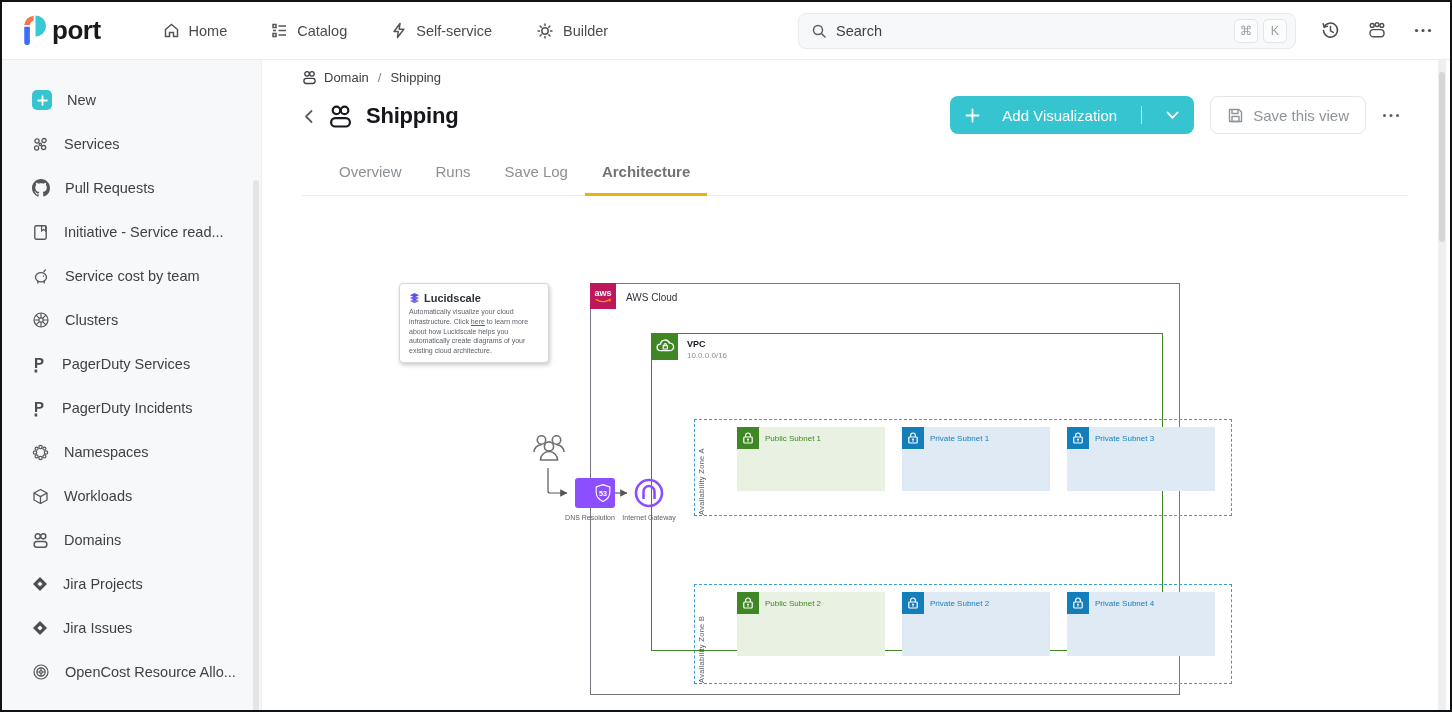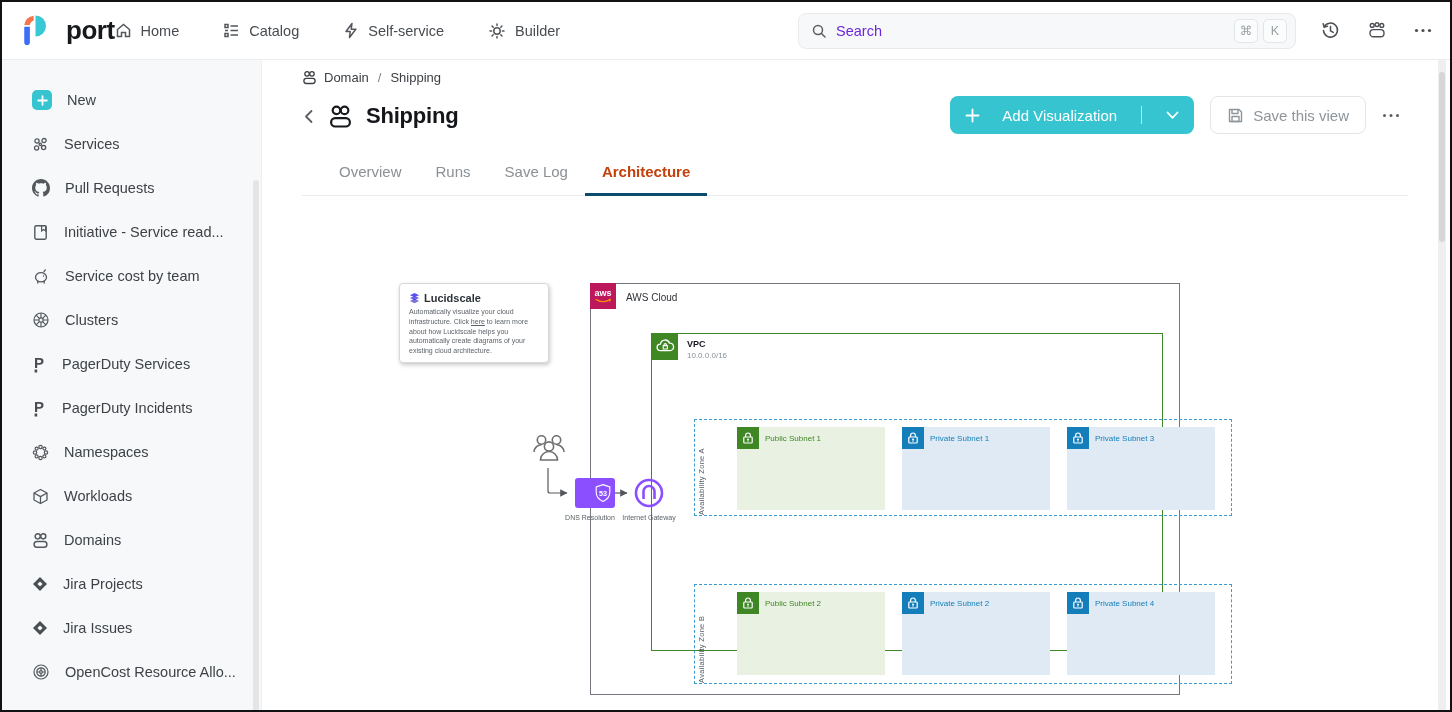--- a/index.html
+++ b/index.html
@@ -1,27 +1,27 @@
 <!DOCTYPE html>
 <html><head>
 <meta charset="utf-8">
 <style>
   * { margin:0; padding:0; box-sizing:border-box; }
   html,body { width:1452px; height:712px; font-family:"Liberation Sans", sans-serif; background:#fff; }
   .screen { position:relative; width:1452px; height:712px; border:2px solid #101214; overflow:hidden; background:#fff; display:flex; flex-direction:column; }
 
   
   .header { height:58px; flex:0 0 58px; display:flex; align-items:center; padding:0 18px 0 20px; border-bottom:1px solid #ececec; background:#fff; }
-  .logo { display:flex; align-items:center; gap:17px; }
+  .logo { display:flex; align-items:center; gap:3px; margin-right:62px; }
   .logo-text { font-size:26px; font-weight:700; color:#17191c; letter-spacing:-0.5px; }
   .top-nav { display:flex; align-items:center; gap:44px; }
   .top-nav-item { display:flex; align-items:center; gap:9px; font-size:14.5px; color:#484c50; cursor:pointer; }
   .top-nav-item svg { stroke:#53575b; }
   .search { margin-left:auto; width:498px; height:36px; background:#f7f8f9; border:1px solid #e8eaeb; border-radius:8px; display:flex; align-items:center; padding:0 8px 0 12px; }
-  .search-ph { font-size:14.5px; color:#6d28d9; margin-left:9px; }
+  .search-ph { font-size:14.5px; color:#404040; margin-left:9px; }
   .search-keys { margin-left:auto; display:flex; gap:5px; }
   .kbd { width:24px; height:24px; background:#fbfcfc; border:1px solid #e3e5e7; border-radius:5px; color:#9aa0a5; font-size:12.5px; display:flex; align-items:center; justify-content:center; }
   .hdr-icons { display:flex; align-items:center; gap:27px; margin-left:25px; }
   .hdr-icon { display:flex; align-items:center; cursor:pointer; }
 
   
   .body-row { flex:1; display:flex; min-height:0; }
   .sidebar { width:260px; flex:0 0 260px; background:#f7f8f9; border-right:1px solid #eeeeee; padding-top:18px; position:relative; }
   .side-item { height:44px; display:flex; align-items:center; gap:15px; padding-left:30px; font-size:14.5px; color:#3e4246; cursor:pointer; }
   .side-item svg { flex:0 0 auto; }
@@ -38,21 +38,21 @@
   .page-title { font-size:22px; font-weight:700; color:#141619; letter-spacing:-0.2px; }
   .actions { position:absolute; right:50px; top:36px; display:flex; align-items:center; gap:16px; }
   .btn-primary { height:38px; background:#36c5d0; border:none; border-radius:8px; color:#fff; font-size:15px; display:flex; align-items:center; gap:22px; padding:0 15px; cursor:pointer; font-family:inherit; }
   .btn-divider { width:1px; height:18px; background:rgba(255,255,255,.65); margin:0 2px; }
   .btn-secondary { height:38px; background:#fff; border:1px solid #e3e5e7; border-radius:8px; color:#8e9499; font-size:15px; display:flex; align-items:center; gap:9px; padding:0 16px; cursor:pointer; font-family:inherit; }
   .more-btn { display:flex; align-items:center; cursor:pointer; }
 
   
   .tabs { position:absolute; left:40px; right:42px; top:92px; display:flex; border-bottom:1px solid #ebebeb; padding-left:20px; }
   .tab { padding:11px 17px 13px; font-size:15px; color:#8b9095; cursor:pointer; margin-bottom:-1px; }
-  .tab.active { color:#c2410c; font-weight:700; border-bottom:3px solid #0c4a6e; }
+  .tab.active { color:#737373; font-weight:700; border-bottom:3px solid #eab308; }
 
   
   .lucid-card { position:absolute; left:137px; top:223px; width:150px; height:80px; background:#fff; border:1px solid #d8d8d8; border-radius:4px; box-shadow:1px 2px 4px rgba(0,0,0,.22); padding:8px 9px; }
   .lucid-head { display:flex; align-items:center; gap:4px; }
   .lucid-title { font-size:11px; font-weight:700; color:#2c3238; }
   .lucid-body { margin-top:3px; font-size:7px; line-height:1.4; color:#5d6369; }
   .lucid-body a { color:#5d6369; text-decoration:underline; cursor:pointer; }
 
   .aws-box { position:absolute; left:328px; top:223px; width:590px; height:412px; border:1px solid #74787e; background:#fff; }
   .aws-badge { position:absolute; left:-1px; top:-1px; width:26px; height:26px; background:#be185d; }
@@ -61,21 +61,21 @@
   .vpc-box { position:absolute; left:60px; top:49px; width:512px; height:318px; border:1px solid #3f8624; }
   .vpc-icon { position:absolute; left:-1px; top:-1px; width:27px; height:27px; background:#3f8624; display:flex; align-items:center; justify-content:center; }
   .vpc-name { position:absolute; left:35px; top:5px; font-size:9px; font-weight:700; color:#16191f; }
   .vpc-cidr { position:absolute; left:35px; top:17px; font-size:8px; color:#8a9199; }
 
   .az { position:absolute; left:42px; width:538px; border:1.4px dashed #3c9bd5; background:transparent; }
   .az-a { top:85px; height:97px; }
   .az-b { top:250px; height:100px; }
   .az-label { position:absolute; left:2px; top:0; height:100%; display:flex; align-items:center; writing-mode:vertical-rl; transform:rotate(180deg); font-size:7.5px; color:#57606a; letter-spacing:.3px; }
 
-  .subnet { position:absolute; top:7px; width:148px; height:83px; }
+  .subnet { position:absolute; top:7px; width:148px; height:64px; }
   .subnet.public { background:#e9f2e2; }
   .subnet.private { background:#dfeaf4; }
   .subnet-icon { position:absolute; left:0; top:0; width:22px; height:22px; display:flex; align-items:center; justify-content:center; }
   .subnet.public .subnet-icon { background:#3f8624; }
   .subnet.private .subnet-icon { background:#147eba; }
   .subnet-name { position:absolute; left:28px; top:7px; font-size:8px; }
   .subnet.public .subnet-name { color:#3f8624; }
   .subnet.private .subnet-name { color:#147eba; }
   .sn-1 { left:42px; } .sn-2 { left:207px; } .sn-3 { left:372px;padding-left:35px; }
 

